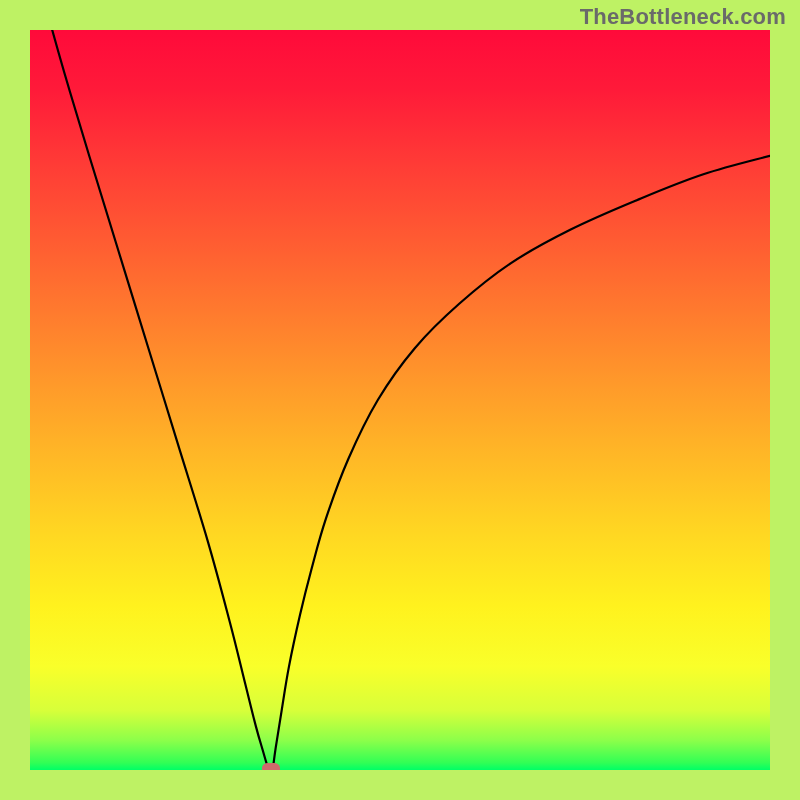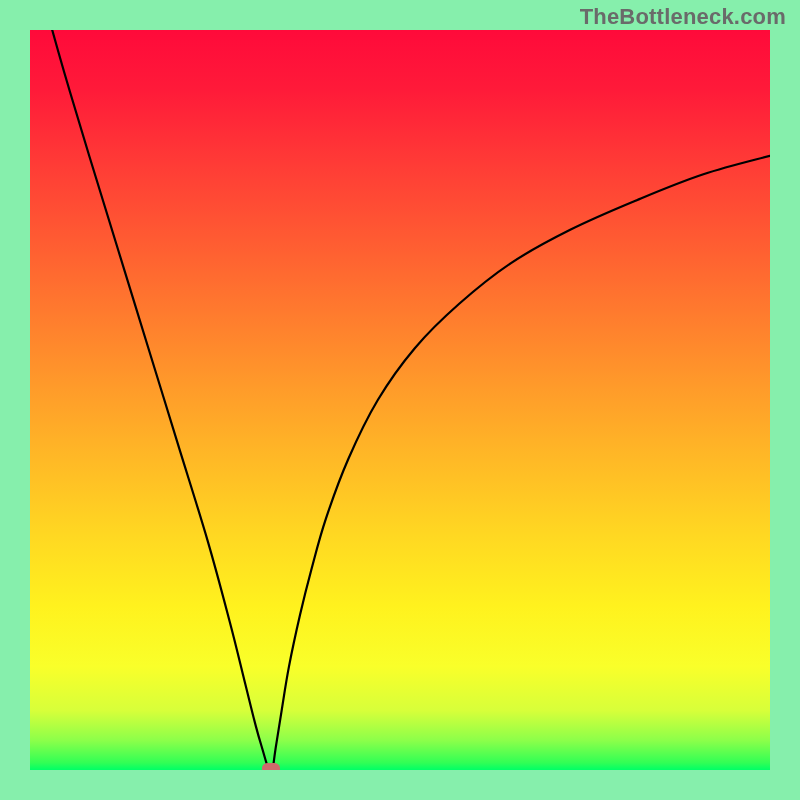--- a/index.html
+++ b/index.html
@@ -8,21 +8,21 @@
     width: 800px;
     height: 800px;
     background: #000;
     overflow: hidden;
     font-family: Arial, Helvetica, sans-serif;
   }
   .outer {
     position: relative;
     width: 800px;
     height: 800px;
-    background: #86efac;
+    background: #bef264;
   }
   .watermark {
     position: absolute;
     top: 4px;
     right: 14px;
     color: #6a6a6a;
     font-size: 22px;
     font-weight: 600;
     letter-spacing: 0.2px;
     z-index: 3;

